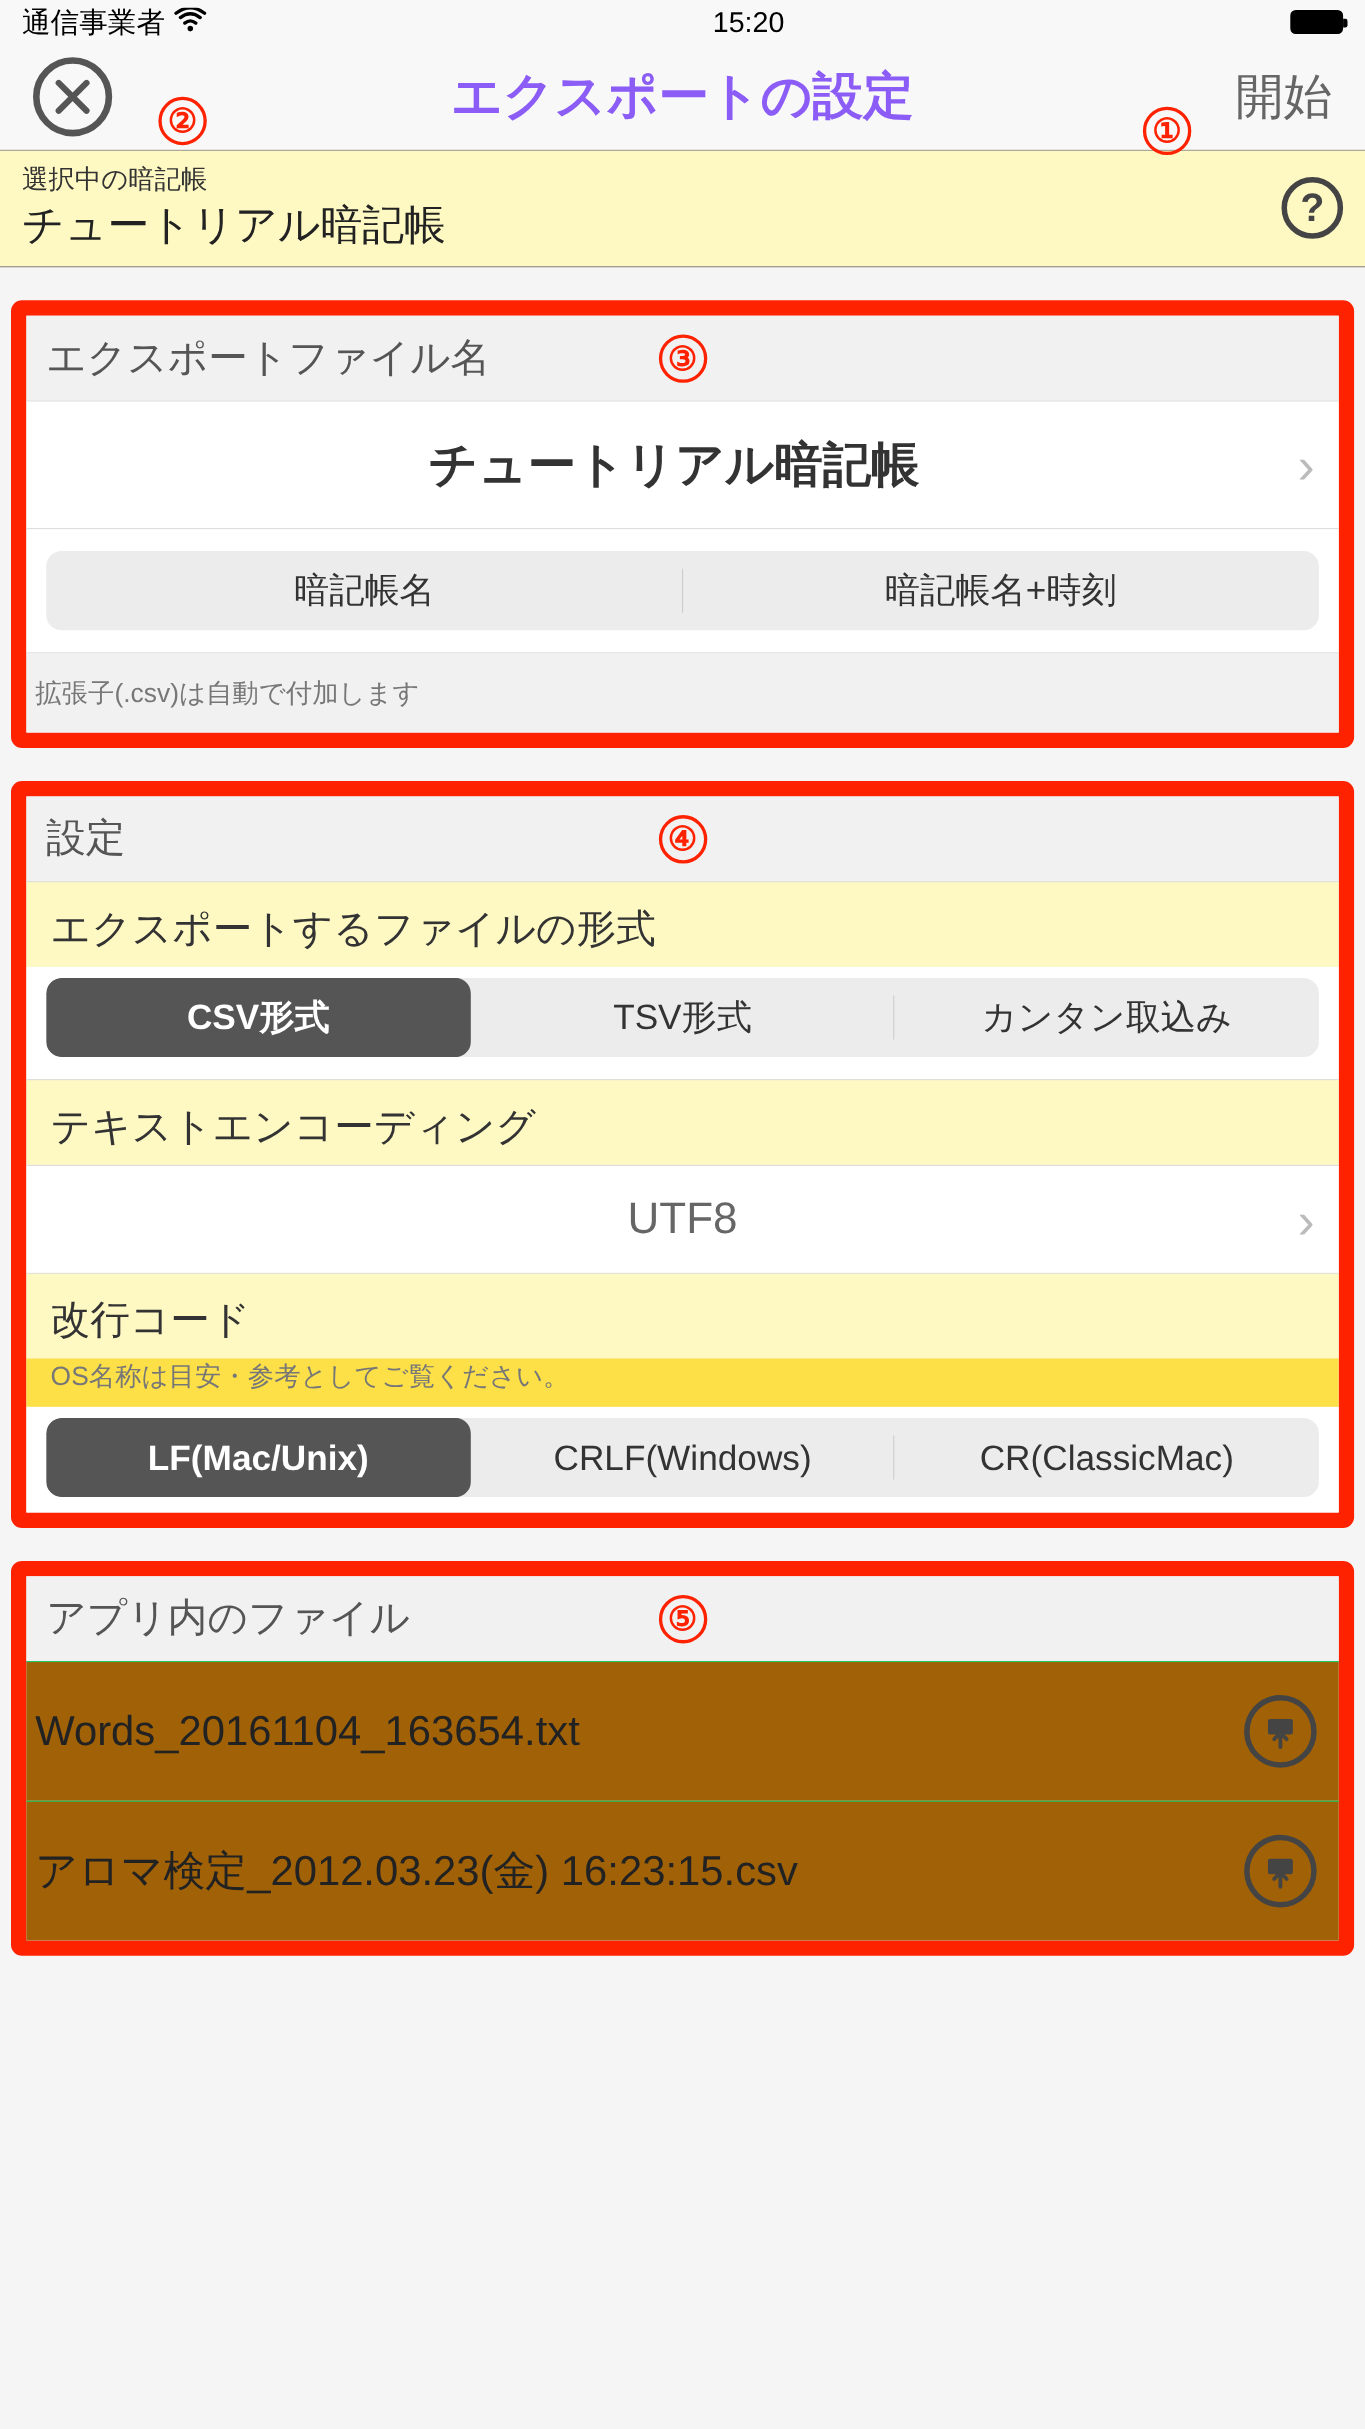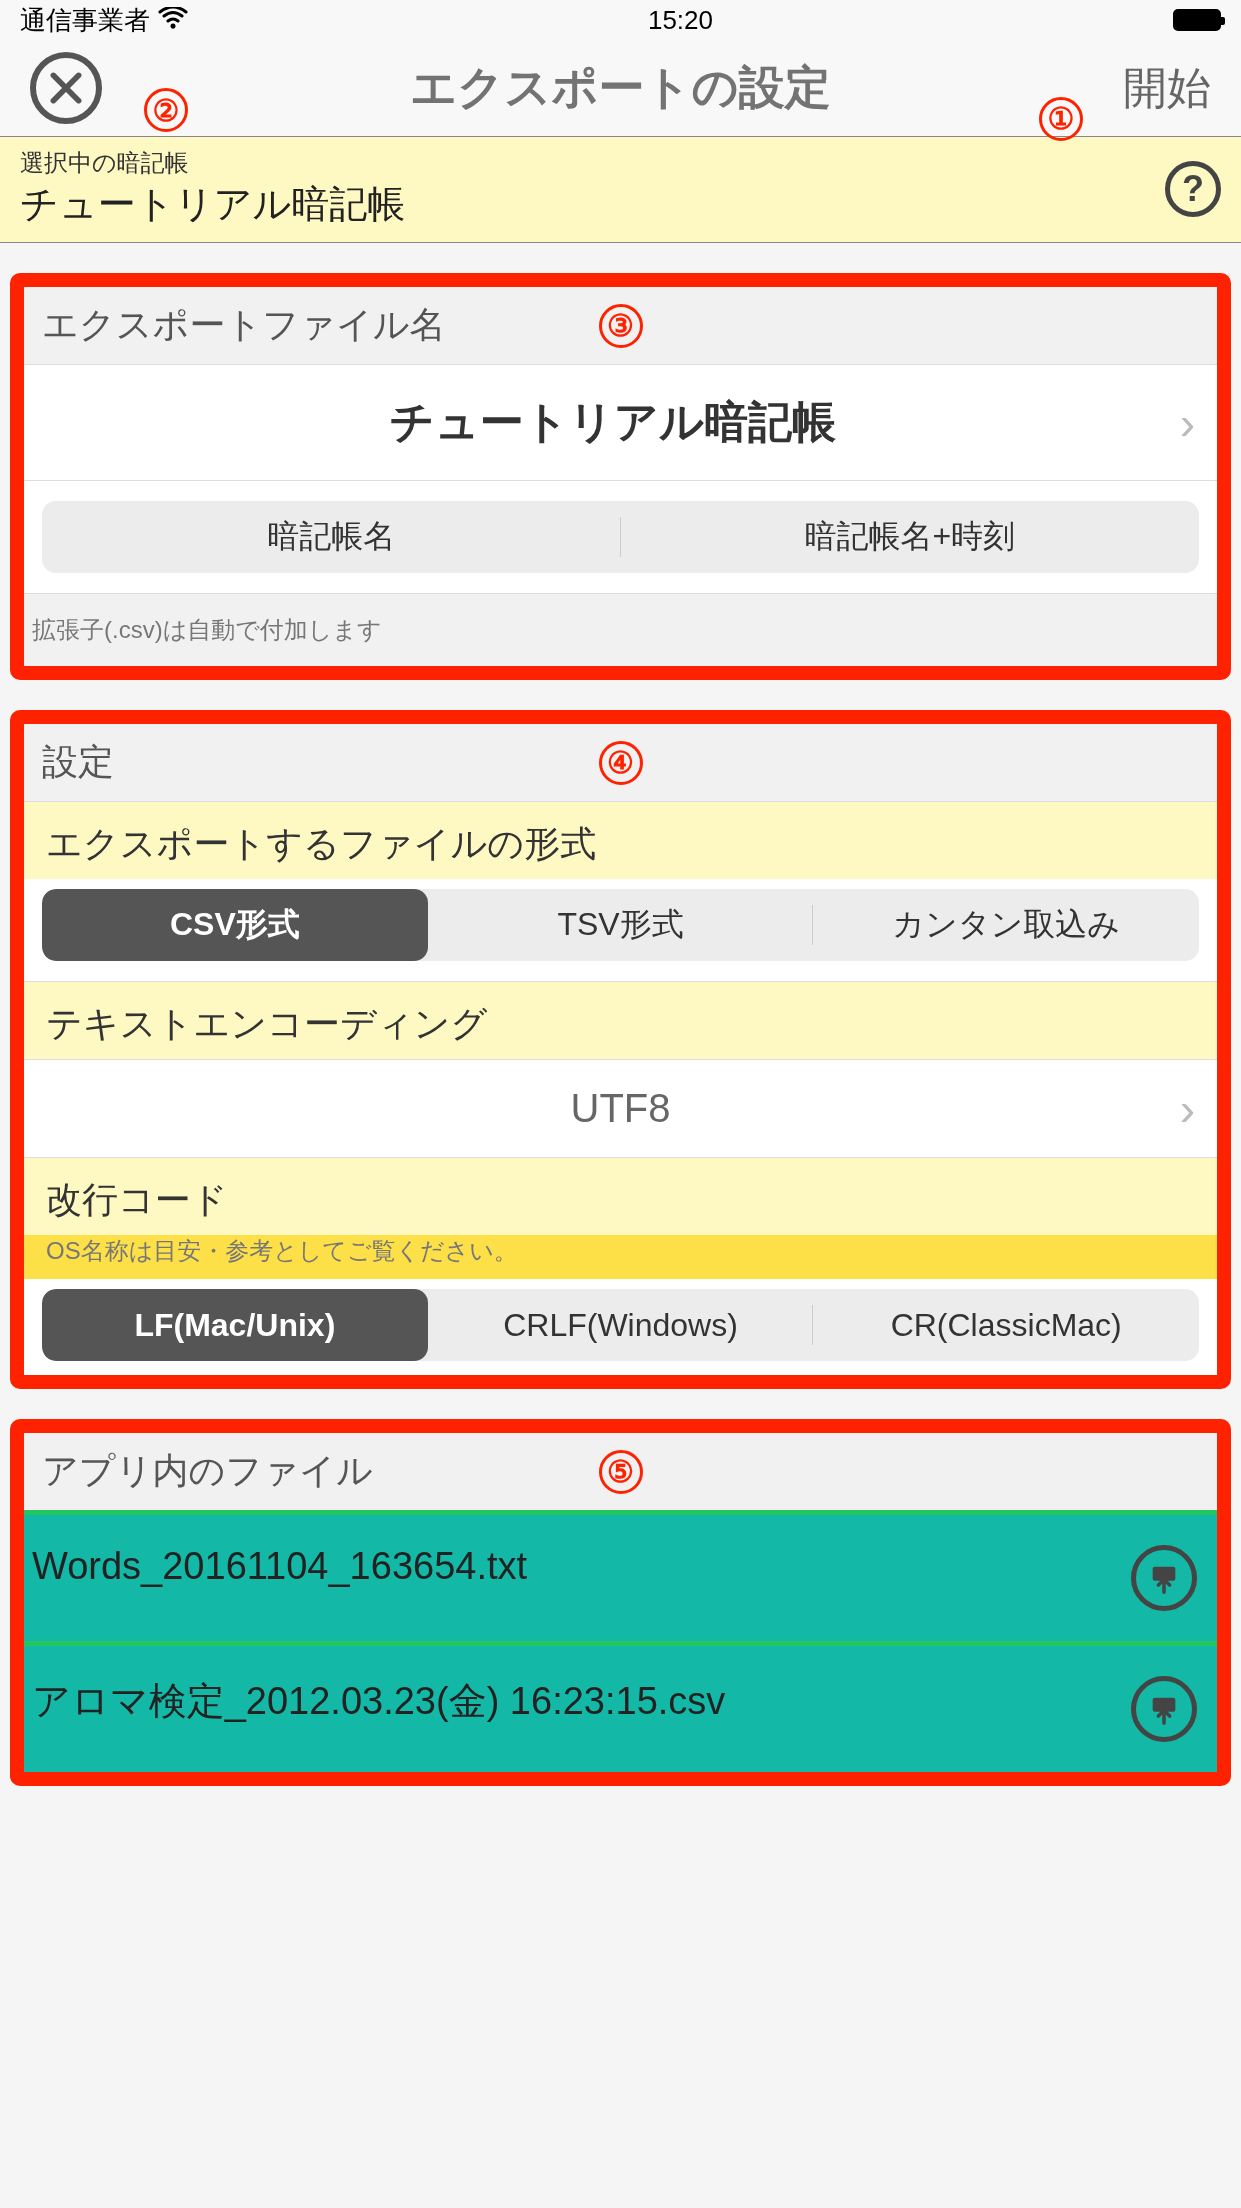--- a/index.html
+++ b/index.html
@@ -45,21 +45,21 @@
       color: #555;
       position: relative;
     }
     .close-btn svg { width: 38px; height: 38px; }
     .nav-title {
       position: absolute;
       left: 50%;
       transform: translateX(-50%);
       font-size: 46px;
       font-weight: 700;
-      color: #737373;
+      color: #8b5cf6;
     }
     .start-btn {
       margin-left: auto;
       font-size: 44px;
       color: #666;
       font-weight: 500;
       position: relative;
     }
 
     .marker {
@@ -208,24 +208,25 @@
     }
     .row-plain .val-center {
       text-align: center;
       font-size: 40px;
       color: #666;
       font-weight: 500;
     }
     .row-plain .chevron { position: absolute; right: 22px; top: 50%; transform: translateY(-50%); }
 
     .file-row {
-      background: #14b8a6;
-      border-top: 5px solid #22c55e;
+      background: #a16207;
+      border-top: 1px solid #22c55e;
       padding: 30px 20px 30px 8px;
       display: flex;
+      align-items: center;
     }
     .file-name {
       flex: 1;
       font-size: 38px;
       color: #222;
     }
     .upload-btn {
       width: 66px; height: 66px;
       border: 5px solid #444;
       border-radius: 50%;

